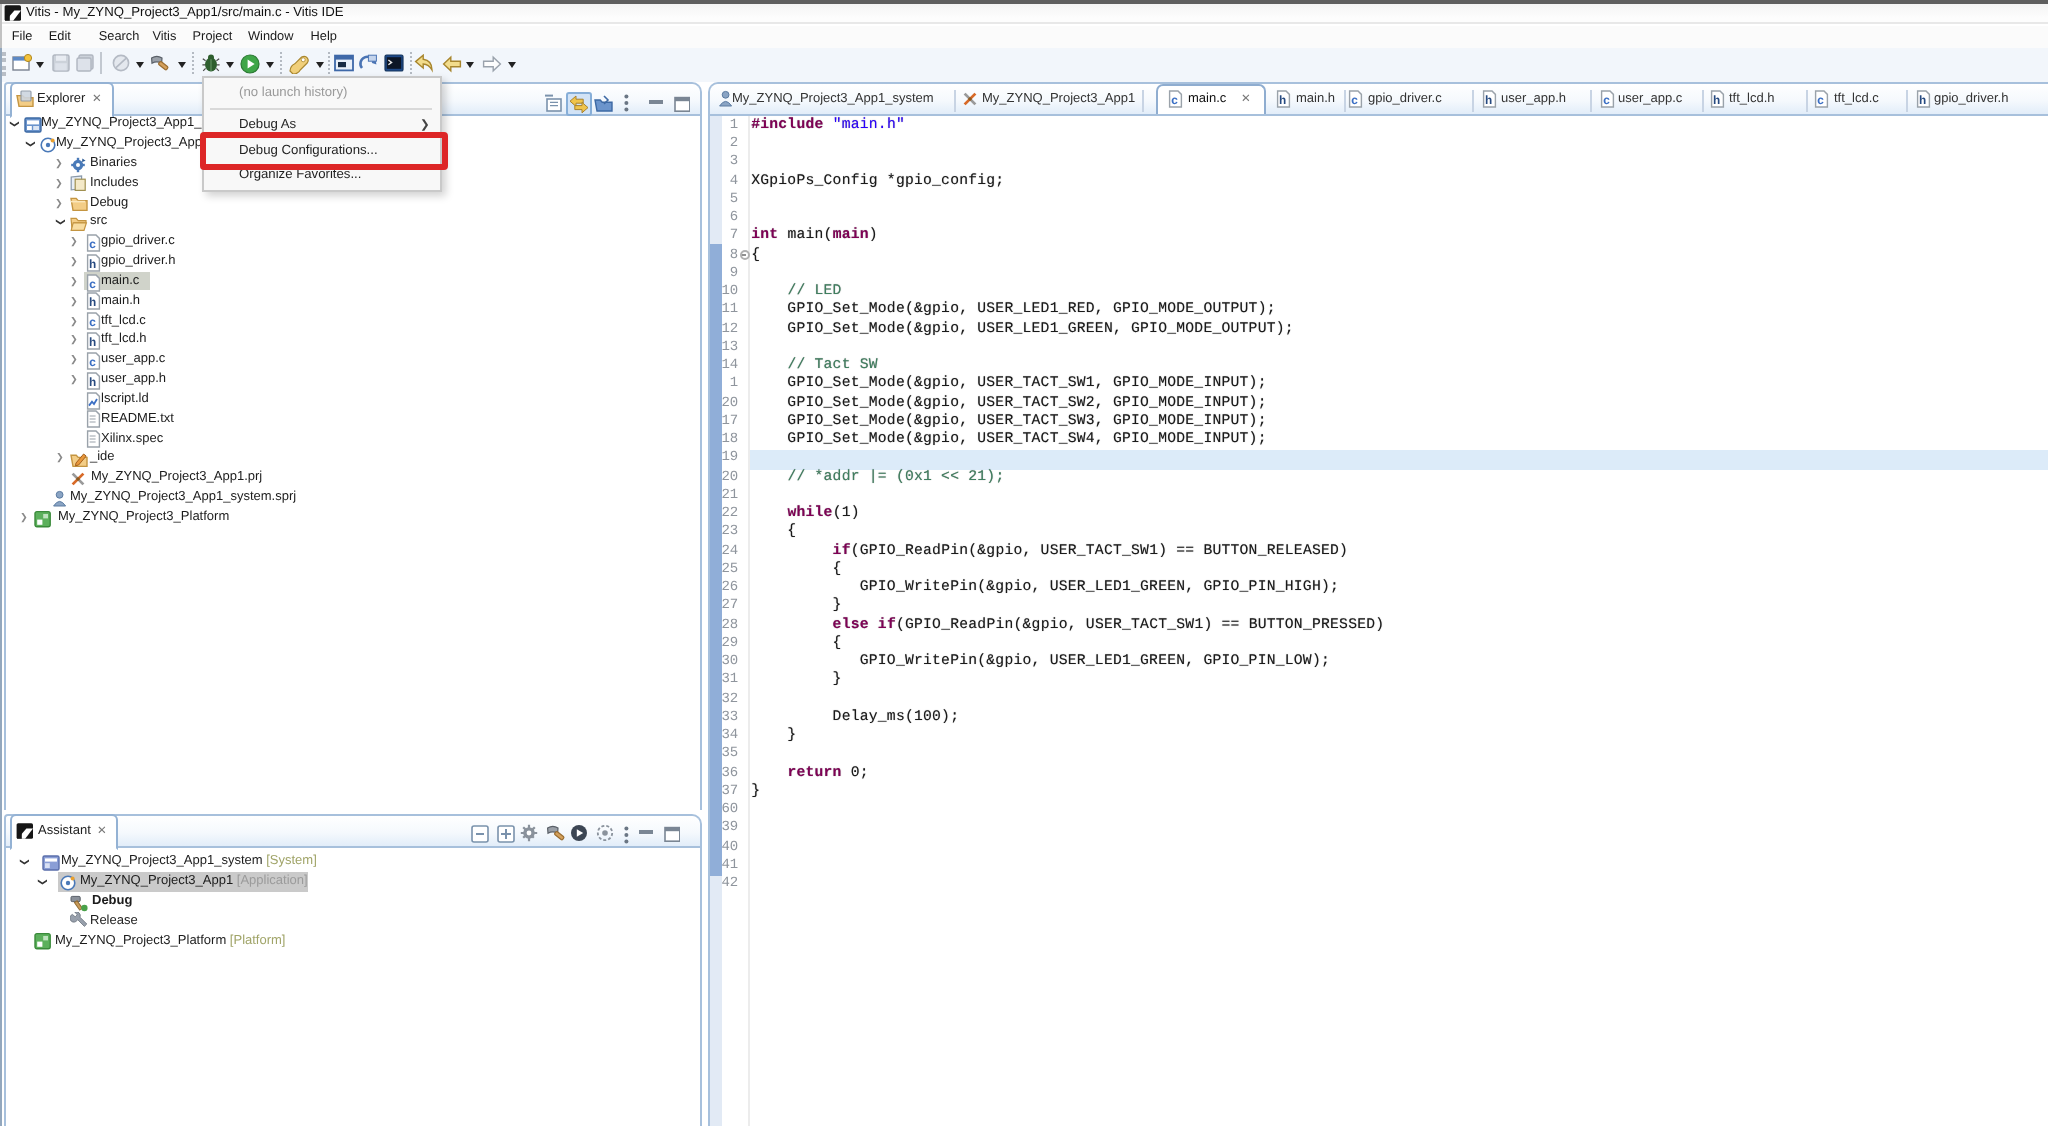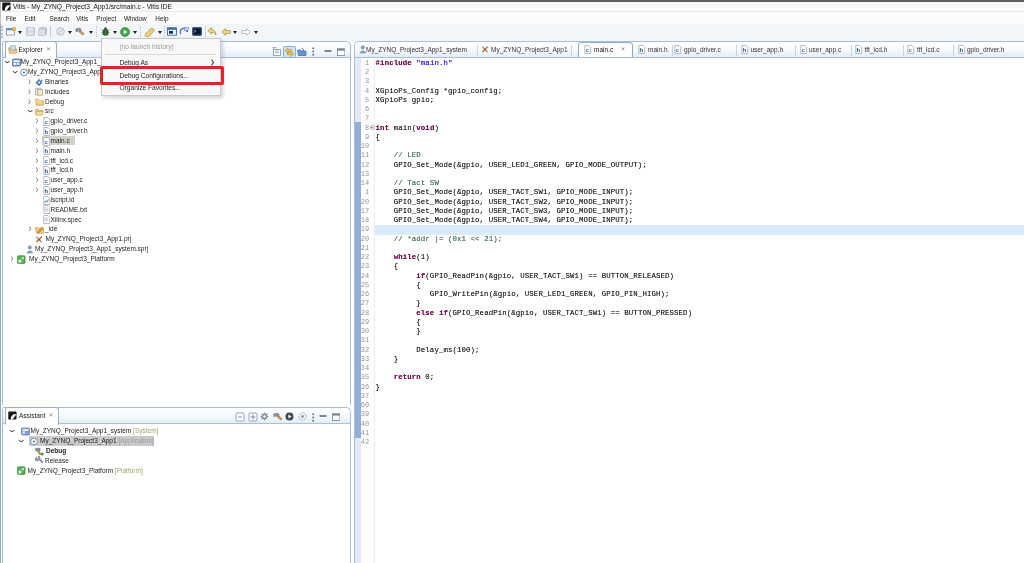--- a/index.html
+++ b/index.html
@@ -556,45 +556,46 @@
         <div class="ln">41</div>
         <div class="ln">42</div>
       </div>
 <div class="abs" style="left:15.2px;top:66.6px;width:5.2px;height:5.2px;border:0.8px solid #b0b0b0;border-radius:50%;background:#fff;box-sizing:border-box;"></div>
 <div class="abs" style="left:16.4px;top:68.6px;width:2.6px;height:0.8px;background:#909090;"></div>
 <div class="abs" style="left:21.1px;top:0.8px;right:0;">
         <div class="cl"><span class="k">#include</span> <span class="s">"main.h"</span></div>
         <div class="cl"></div>
         <div class="cl"></div>
         <div class="cl">XGpioPs_Config *gpio_config;</div>
-        <div class="cl">XGpioPs gpio;</div>
-        <div class="cl"></div>
-        <div class="cl"></div>
-        <div class="cl"><span class="k">int</span> main(<span class="k">void</span>)</div>
+        <div class="cl"></div>
+        <div class="cl"></div>
+        <div class="cl"><span class="k">int</span> main(<span class="k">main</span>)</div>
         <div class="cl">{</div>
         <div class="cl"></div>
         <div class="cl">    <span class="c">// LED</span></div>
+        <div class="cl">    GPIO_Set_Mode(&amp;gpio, USER_LED1_RED, GPIO_MODE_OUTPUT);</div>
         <div class="cl">    GPIO_Set_Mode(&amp;gpio, USER_LED1_GREEN, GPIO_MODE_OUTPUT);</div>
         <div class="cl"></div>
         <div class="cl">    <span class="c">// Tact SW</span></div>
         <div class="cl">    GPIO_Set_Mode(&amp;gpio, USER_TACT_SW1, GPIO_MODE_INPUT);</div>
         <div class="cl">    GPIO_Set_Mode(&amp;gpio, USER_TACT_SW2, GPIO_MODE_INPUT);</div>
         <div class="cl">    GPIO_Set_Mode(&amp;gpio, USER_TACT_SW3, GPIO_MODE_INPUT);</div>
         <div class="cl">    GPIO_Set_Mode(&amp;gpio, USER_TACT_SW4, GPIO_MODE_INPUT);</div>
         <div class="cl"></div>
         <div class="cl">    <span class="c">// *addr |= (0x1 &lt;&lt; 21);</span></div>
         <div class="cl"></div>
         <div class="cl">    <span class="k">while</span>(1)</div>
         <div class="cl">    {</div>
         <div class="cl">         <span class="k">if</span>(GPIO_ReadPin(&amp;gpio, USER_TACT_SW1) == BUTTON_RELEASED)</div>
         <div class="cl">         {</div>
         <div class="cl">            GPIO_WritePin(&amp;gpio, USER_LED1_GREEN, GPIO_PIN_HIGH);</div>
         <div class="cl">         }</div>
         <div class="cl">         <span class="k">else</span> <span class="k">if</span>(GPIO_ReadPin(&amp;gpio, USER_TACT_SW1) == BUTTON_PRESSED)</div>
         <div class="cl">         {</div>
+        <div class="cl">            GPIO_WritePin(&amp;gpio, USER_LED1_GREEN, GPIO_PIN_LOW);</div>
         <div class="cl">         }</div>
         <div class="cl"></div>
         <div class="cl">         Delay_ms(100);</div>
         <div class="cl">    }</div>
         <div class="cl"></div>
         <div class="cl">    <span class="k">return</span> 0;</div>
         <div class="cl">}</div>
         <div class="cl"></div>
       </div>
 </div>

